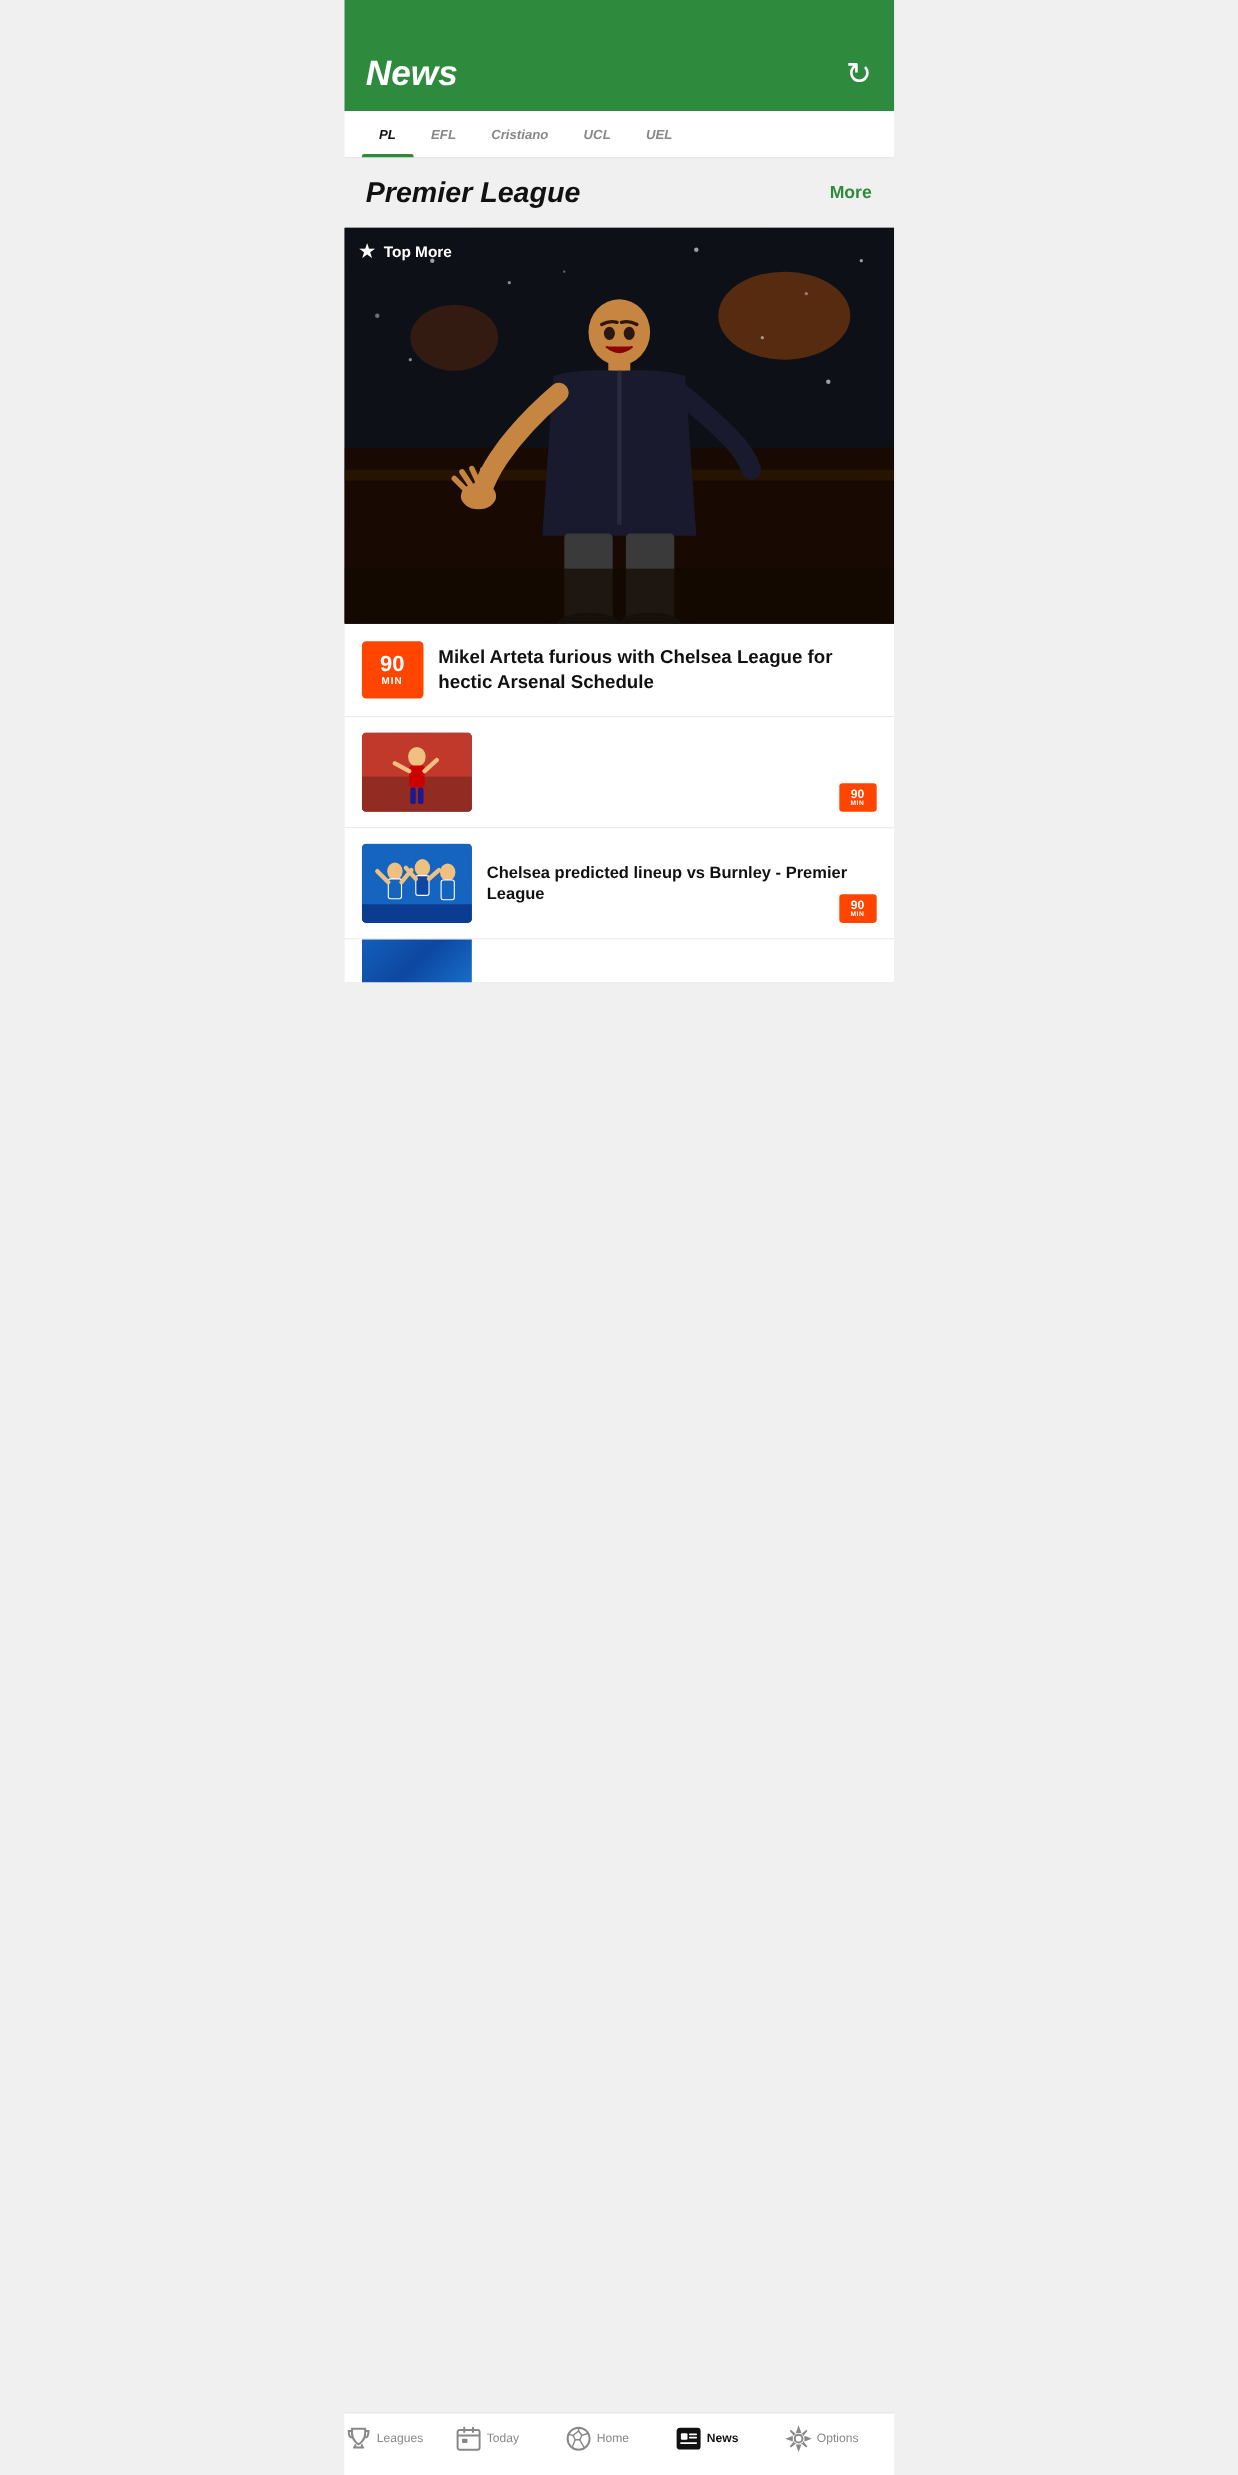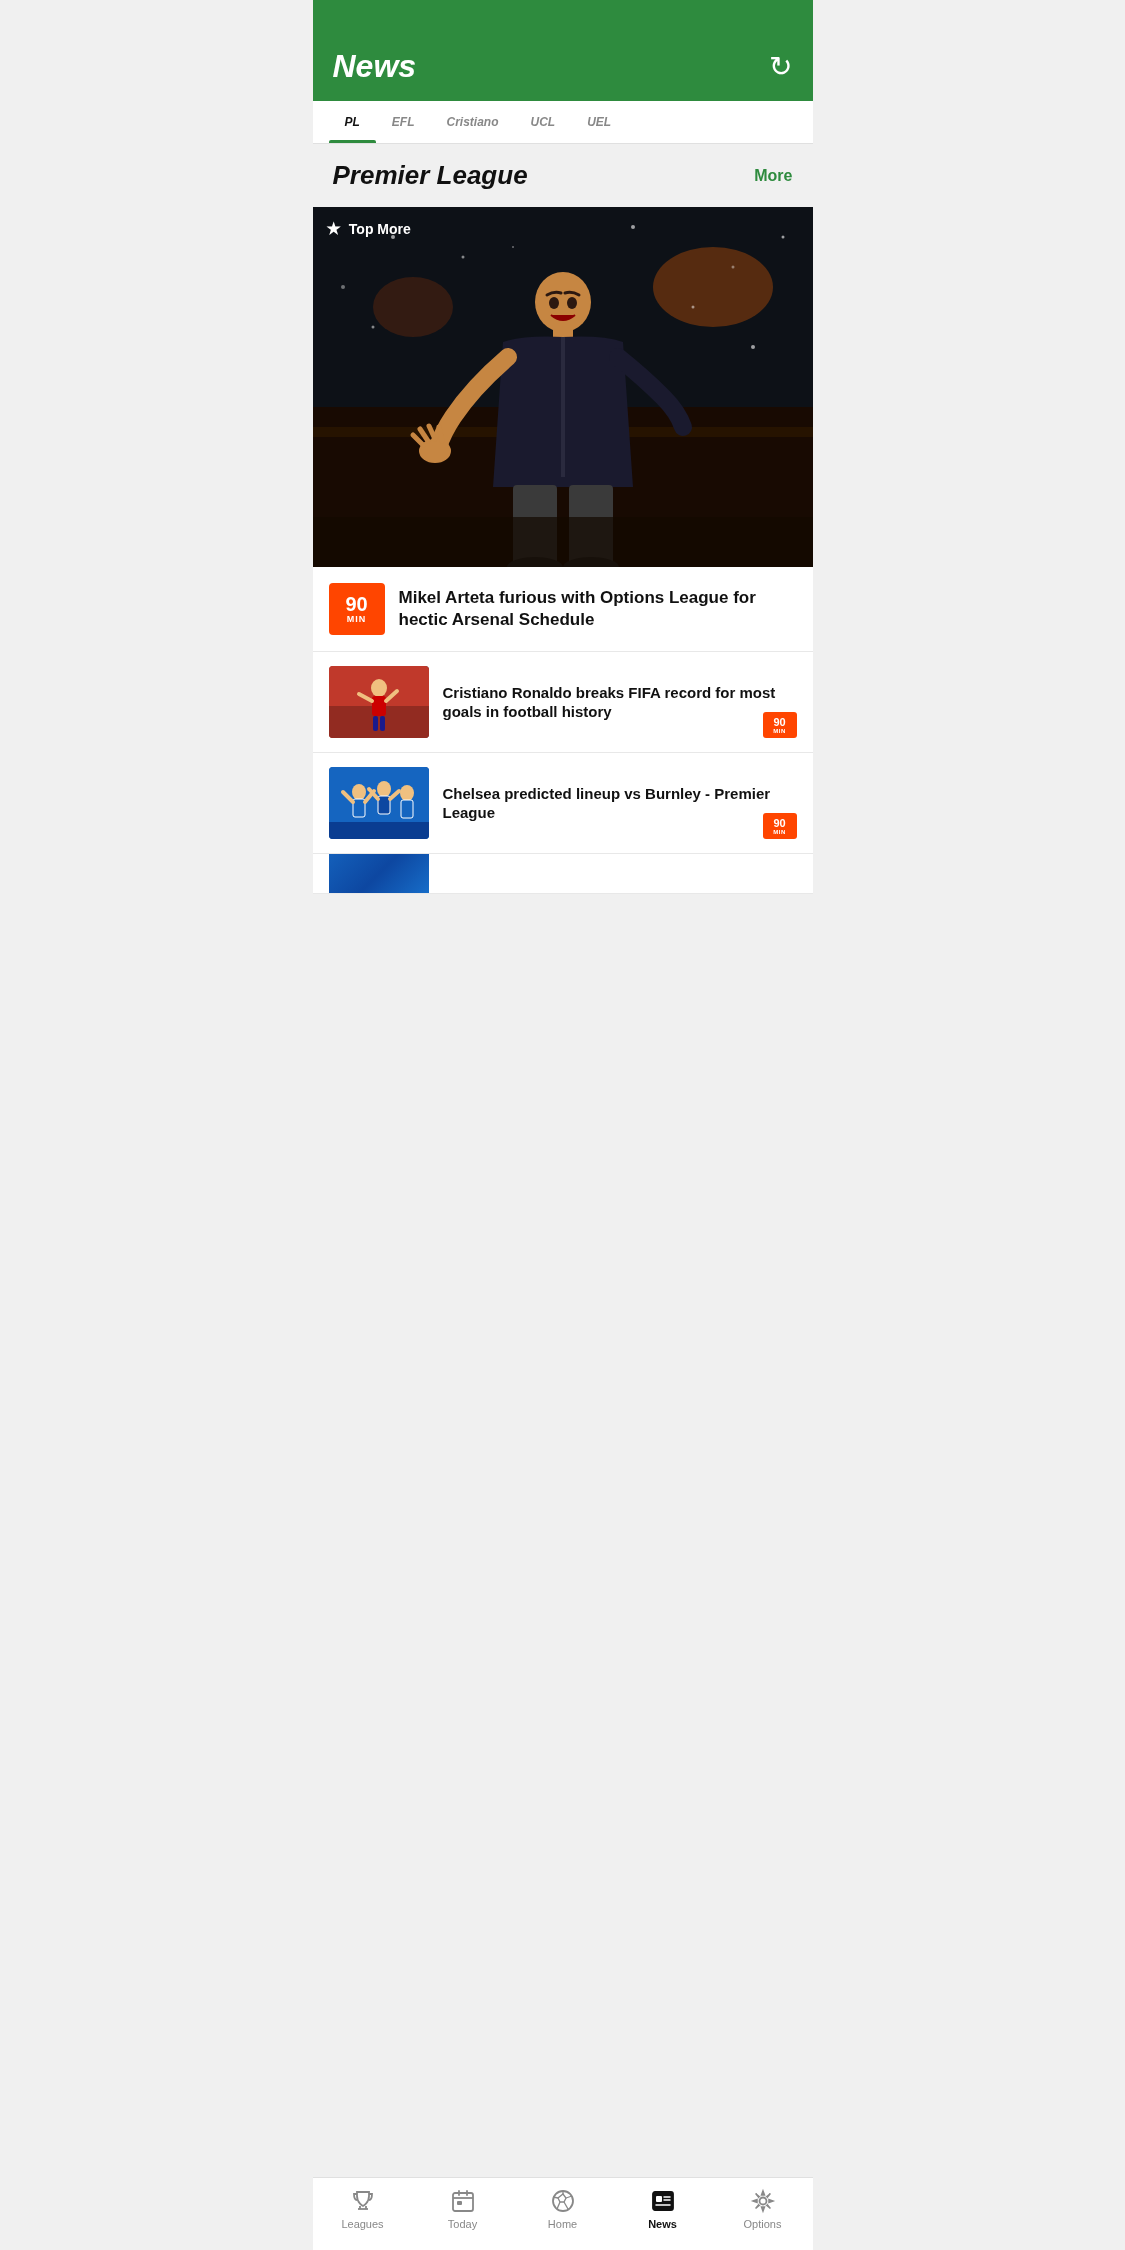--- a/index.html
+++ b/index.html
@@ -246,21 +246,20 @@
       background: white;
       border-top: 1px solid #e0e0e0;
       display: flex;
       align-items: center;
       justify-content: space-around;
       padding: 10px 0 20px 0;
       z-index: 100;
     }
     .nav-item {
       display: flex;
-      flex-direction: column;
       align-items: center;
       gap: 4px;
       cursor: pointer;
       flex: 1;
     }
     .nav-label {
       font-size: 11px;
       color: #888;
       font-weight: 500;
     }
@@ -361,40 +360,39 @@
       <span class="star-icon">★</span>
       <span>Top More</span>
     </div>
   </div>
 
   <div class="news-featured">
     <div class="news-logo-box">
       <span class="logo-90">90</span>
       <span class="logo-min">MIN</span>
     </div>
-    <span class="news-featured-text">Mikel Arteta furious with Options League for hectic Arsenal Schedule</span>
+    <span class="news-featured-text">Mikel Arteta furious with Chelsea League for hectic Arsenal Schedule</span>
   </div>
 
   <div class="news-item">
     <div class="news-thumb">
       <div class="thumb-ronaldo">
         <svg viewBox="0 0 100 72" xmlns="http://www.w3.org/2000/svg" width="100" height="72">
           <rect width="100" height="72" fill="#c0392b"></rect>
           <rect x="0" y="40" width="100" height="32" fill="#922b21"></rect>
 
           <ellipse cx="50" cy="22" rx="8" ry="9" fill="#f0c080"></ellipse>
           <rect x="43" y="30" width="14" height="20" rx="3" fill="#cc0000"></rect>
           <path d="M43 35 L30 28" stroke="#f0c080" stroke-width="4" stroke-linecap="round"></path>
           <path d="M57 35 L68 25" stroke="#f0c080" stroke-width="4" stroke-linecap="round"></path>
           <rect x="44" y="50" width="5" height="15" rx="2" fill="#1a1a8c"></rect>
           <rect x="51" y="50" width="5" height="15" rx="2" fill="#1a1a8c"></rect>
         </svg>
       </div>
     </div>
-    <span class="news-item-text">Cristiano Ronaldo breaks FIFA record for most goals in football history</span>
     <div class="news-item-logo">
       <div class="mini-logo">
         <span class="mini-90">90</span>
         <span class="mini-min">MIN</span>
       </div>
     </div>
   </div>
 
   <div class="news-item">
     <div class="news-thumb">

